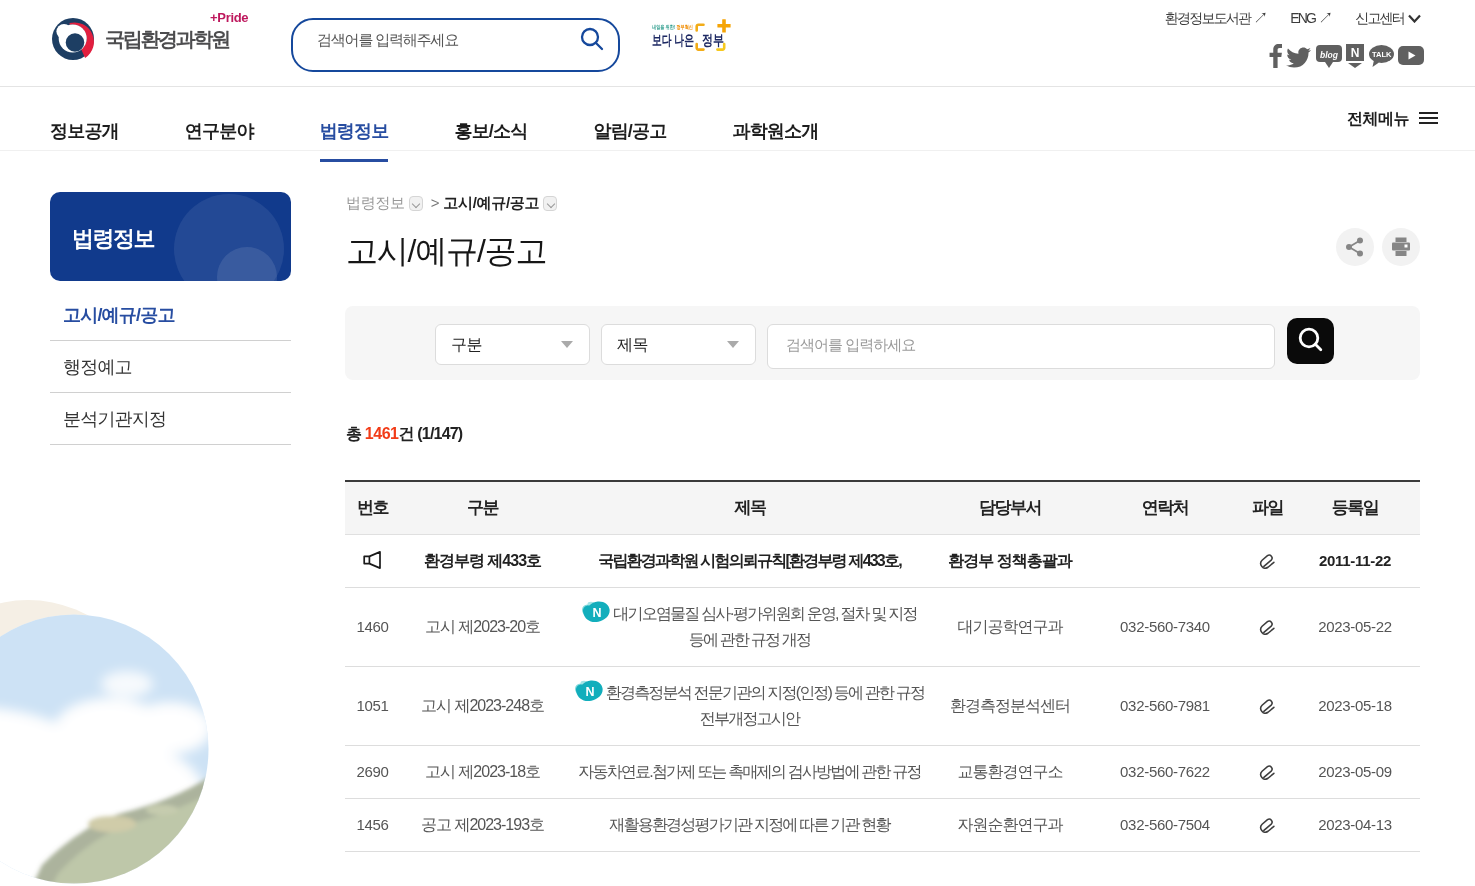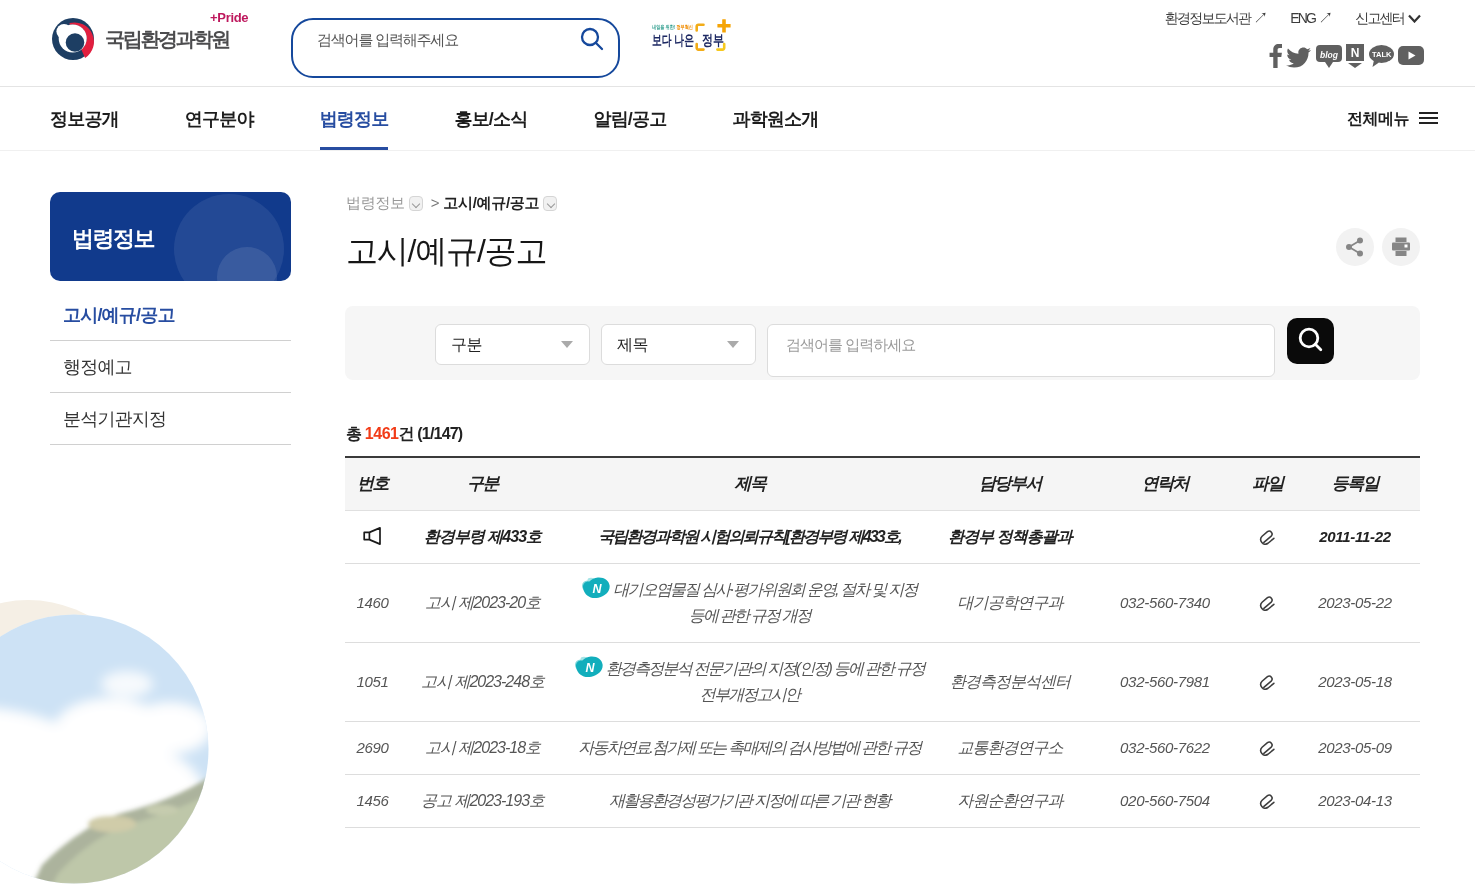--- a/index.html
+++ b/index.html
@@ -5,33 +5,33 @@
 <style>
 * { margin:0; padding:0; box-sizing:border-box; }
 html,body { width:1475px; height:886px; overflow:hidden; background:#fff;
   font-family:"Liberation Sans", sans-serif; }
 
 
 #header { position:absolute; left:0; top:0; width:1475px; height:86px; background:#fff; }
 #emblem { position:absolute; left:50px; top:15px; width:46px; height:46px; }
 #sitename { position:absolute; left:105px; top:26px; font-size:20px; font-weight:700; color:#4c4c4e; letter-spacing:-2.3px; }
 #pride { position:absolute; left:210px; top:10px; font-size:13px; font-weight:700; color:#be185d; letter-spacing:-0.3px; }
-#hsearch { position:absolute; left:291px; top:18px; width:329px; height:60px; border:2px solid #15489c; border-radius:22px; background:#fff; }
+#hsearch { position:absolute; left:291px; top:18px; width:329px; height:54px; border:2px solid #15489c; border-radius:22px; background:#fff; }
 #hsearch .ph { position:absolute; left:24px; top:11px; font-size:15px; color:#555; letter-spacing:-1.2px; }
 #hsearch svg { position:absolute; right:13px; top:6px; }
 #bettergov { position:absolute; left:648px; top:14px; width:86px; height:42px; }
 #toplinks { position:absolute; right:54px; top:9px; font-size:14px; color:#3c3c3c; letter-spacing:-1.8px; }
 #toplinks span.item { margin-left:22px; }
 #toplinks .arr { letter-spacing:0; font-size:15px; margin-left:3px; }
 #sns { position:absolute; right:51px; top:44px; height:24px; }
 #sns .ic { display:inline-block; vertical-align:top; }
 
 
 #nav { position:absolute; left:0; top:86px; width:1475px; height:65px; background:#fff; border-top:1px solid #e4e4e4; border-bottom:1px solid #f0f0f0; }
-#nav ul { list-style:none; position:absolute; left:50px; top:0; }
+#nav ul { list-style:none; position:absolute; left:50px; top:12px; }
 #nav li { display:inline-block; margin-right:66px; font-size:18px; font-weight:700; color:#1d1d1d; letter-spacing:-0.8px; padding:20px 0 19px 0; }
 #nav li.on { color:#274da1; border-bottom:3px solid #274da1; padding-bottom:16px; }
 #allmenu { position:absolute; right:37px; top:22px; font-size:16px; font-weight:700; color:#1d1d1d; letter-spacing:-0.5px; }
 #allmenu .bars { display:inline-block; vertical-align:-3px; margin-left:10px; }
 #allmenu .bars b { display:block; width:19px; height:2px; background:#222; margin:3px 0; }
 
 
 #deco { position:absolute; left:0; top:560px; width:320px; height:326px; overflow:hidden; pointer-events:none; }
 
 
@@ -55,30 +55,30 @@
 #btn-share { right:101px; }
 #btn-print { right:55px; }
 .roundbtn svg { position:absolute; left:9px; top:9px; }
 
 
 #sbar { position:absolute; left:345px; top:306px; width:1075px; height:74px; background:#f6f6f6; border-radius:8px; }
 .sel { position:absolute; top:18px; height:41px; background:#fff; border:1px solid #dcdcdc; border-radius:6px; font-size:16px; color:#222; letter-spacing:-0.5px; line-height:39px; padding-left:15px; }
 .sel:after { content:""; position:absolute; right:16px; top:16px; border-left:6px solid transparent; border-right:6px solid transparent; border-top:7px solid #aaa; }
 #sel1 { left:90px; width:155px; }
 #sel2 { left:256px; width:155px; }
-#sinput { position:absolute; left:422px; top:18px; width:508px; height:53px; background:#fff; border:1px solid #dcdcdc; border-radius:6px; font-size:15px; color:#9a9a9a; letter-spacing:-1px; line-height:39px; padding-left:18px; }
+#sinput { position:absolute; left:422px; top:18px; width:508px; height:45px; background:#fff; border:1px solid #dcdcdc; border-radius:6px; font-size:15px; color:#9a9a9a; letter-spacing:-1px; line-height:39px; padding-left:18px; }
 #sbtn { position:absolute; left:942px; top:12px; width:47px; height:46px; background:#0a0a0a; border-radius:10px; }
 
 
 #count { position:absolute; left:346px; top:424px; font-size:16px; font-weight:600; color:#222; letter-spacing:-0.8px; }
 #count b.r { color:#f23c18; letter-spacing:-0.5px; }
 
 
-#tbl { position:absolute; left:345px; top:456px; width:1075px; border-collapse:collapse; table-layout:fixed;
-  font-size:16px; color:#555; letter-spacing:-1px;font-style:italic; }
+#tbl { position:absolute; left:345px; top:480px; width:1075px; border-collapse:collapse; table-layout:fixed;
+  font-size:16px; color:#555; letter-spacing:-1px; }
 #tbl th { background:#f5f5f5; border-top:2.5px solid #3a3a3a; border-bottom:1px solid #e0e0e0;
   height:53px; font-size:17px; font-weight:700; color:#222; text-align:center; letter-spacing:-1.5px; }
 #tbl td { border-bottom:1px solid #ddd; text-align:center; padding:13px 0; line-height:26px; vertical-align:middle; }
 #tbl td.num { letter-spacing:-0.3px; font-size:15px; }
 #tbl td.tt { text-align:center; padding-left:4px; padding-right:5px; letter-spacing:-1.8px; white-space:nowrap; }
 #tbl tr.first td { color:#222; font-weight:700; }
 .nico { display:inline-block; vertical-align:-5px; margin-right:3px; }
 </style>
 </head>
 <body>
@@ -312,20 +312,20 @@
     <td><svg width="17" height="16" viewBox="0 0 17 16" style="vertical-align:-3px">
             <path d="M4.9 13.3 L12.2 7.1 a2.9 2.9 0 0 0 -3.75 -4.4 L3.1 7.25 a4.6 4.6 0 0 0 5.9 7 L14.9 9.3" fill="none" stroke="#3d3d3d" stroke-width="1.55" stroke-linecap="round"></path>
           </svg></td>
     <td class="num">2023-05-09</td>
   </tr>
   <tr>
     <td class="num">1456</td>
     <td>공고 제2023-193호</td>
     <td class="tt">재활용환경성평가기관 지정에 따른 기관 현황</td>
     <td>자원순환연구과</td>
-    <td class="num">020-560-7504</td>
+    <td class="num">032-560-7504</td>
     <td><svg width="17" height="16" viewBox="0 0 17 16" style="vertical-align:-3px">
             <path d="M4.9 13.3 L12.2 7.1 a2.9 2.9 0 0 0 -3.75 -4.4 L3.1 7.25 a4.6 4.6 0 0 0 5.9 7 L14.9 9.3" fill="none" stroke="#3d3d3d" stroke-width="1.55" stroke-linecap="round"></path>
           </svg></td>
     <td class="num">2023-04-13</td>
   </tr>
 </tbody>
   </table>
 
 </body></html>

